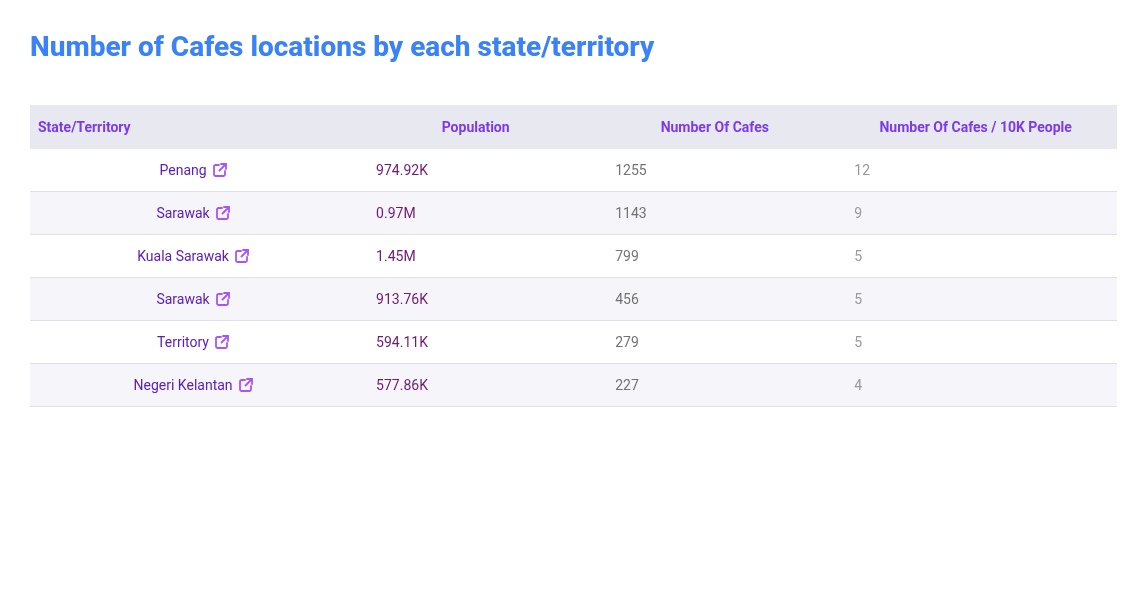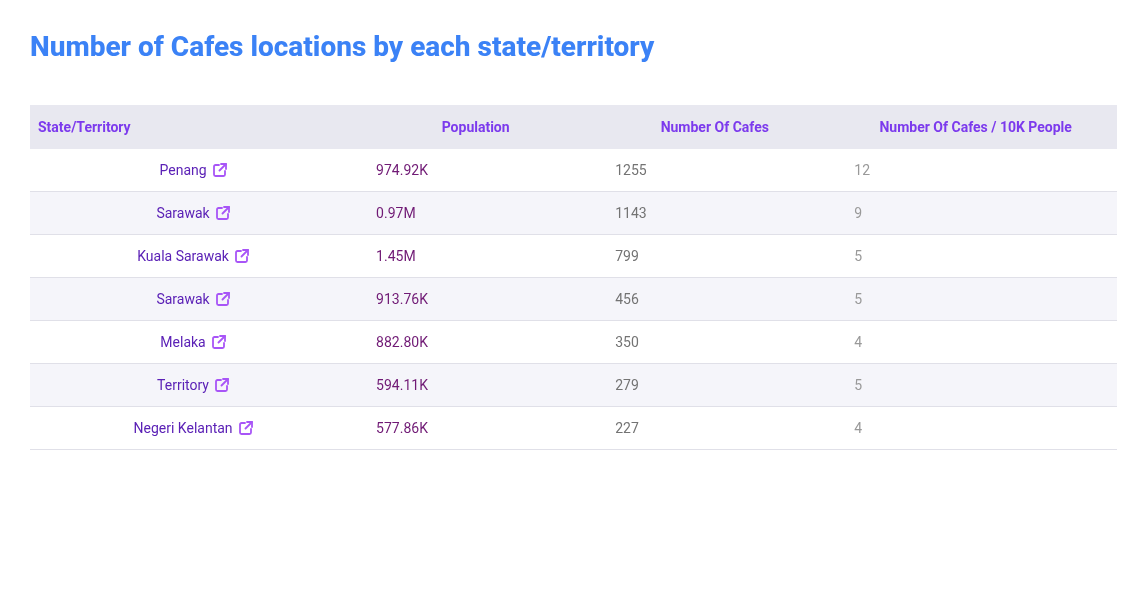--- a/index.html
+++ b/index.html
@@ -185,35 +185,20 @@
   </svg></span>
             </div>
           </td>
           <td class="population-val">913.76K</td>
           <td class="cafes-val">456</td>
           <td class="cafes-per-10k-val">5</td>
         </tr>
         <tr>
           <td>
             <div class="state-cell">
-              <span>Melaka</span>
-              <span class="external-link-icon"><svg xmlns="http://www.w3.org/2000/svg" viewBox="0 0 14 14" fill="none" stroke="#a855f7" stroke-width="1.8" stroke-linecap="round" stroke-linejoin="round">
-    <path d="M6 2H2.5A1.5 1.5 0 001 3.5v8A1.5 1.5 0 002.5 13h8A1.5 1.5 0 0012 11.5V8"></path>
-    <path d="M8 1h5v5"></path>
-    <line x1="13" y1="1" x2="6.5" y2="7.5"></line>
-  </svg></span>
-            </div>
-          </td>
-          <td class="population-val">882.80K</td>
-          <td class="cafes-val">350</td>
-          <td class="cafes-per-10k-val">4</td>
-        </tr>
-        <tr>
-          <td>
-            <div class="state-cell">
               <span>Territory</span>
               <span class="external-link-icon"><svg xmlns="http://www.w3.org/2000/svg" viewBox="0 0 14 14" fill="none" stroke="#a855f7" stroke-width="1.8" stroke-linecap="round" stroke-linejoin="round">
     <path d="M6 2H2.5A1.5 1.5 0 001 3.5v8A1.5 1.5 0 002.5 13h8A1.5 1.5 0 0012 11.5V8"></path>
     <path d="M8 1h5v5"></path>
     <line x1="13" y1="1" x2="6.5" y2="7.5"></line>
   </svg></span>
             </div>
           </td>
           <td class="population-val">594.11K</td>
           <td class="cafes-val">279</td>

